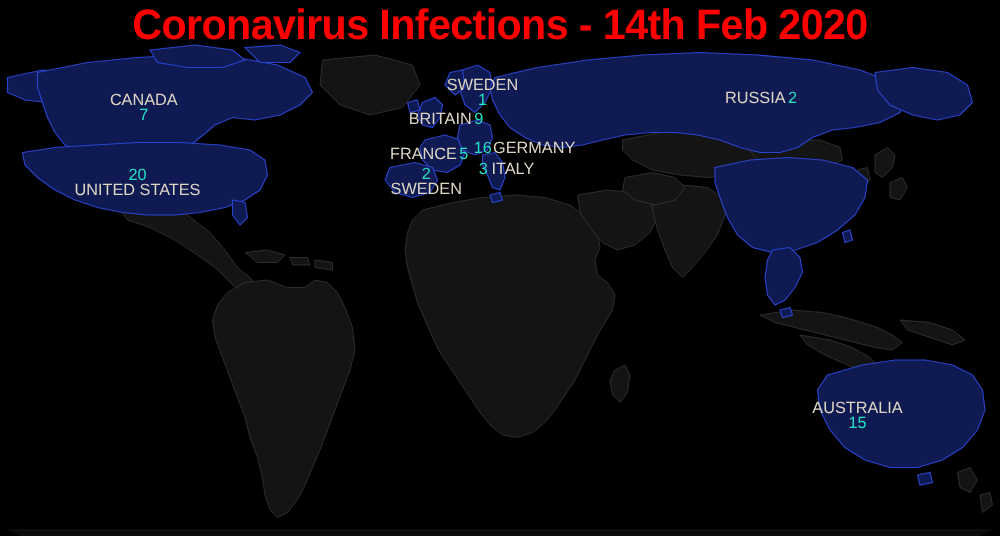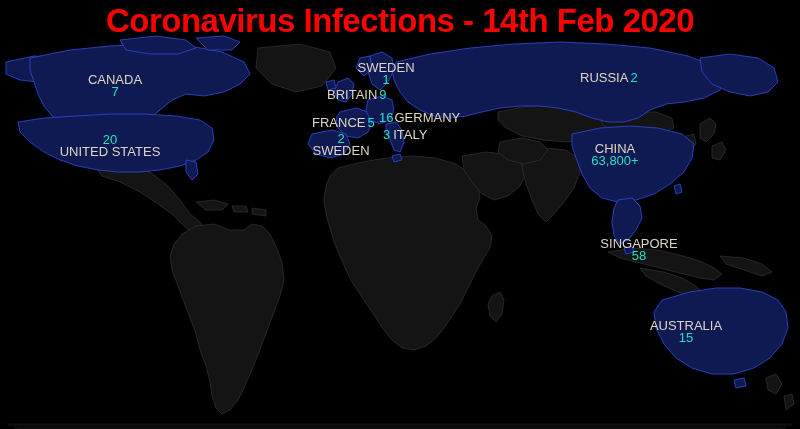--- a/index.html
+++ b/index.html
@@ -155,28 +155,20 @@
 
   <div class="label l-stack" style="left:310px;top:133px;width:62px;">
     <div class="cnum">2</div>
     <div class="cname">SWEDEN</div>
   </div>
 
   <div class="label l-row" style="left:548px;top:72px;margin-left:32px;">
     <span class="cname">RUSSIA</span><span class="cnum">2</span>
   </div>
 
-  <div class="label l-stack" style="left:575px;top:143px;width:80px;">
-    <div class="cname">CHINA</div>
-    <div class="cnum">63,800+</div>
-  </div>
 
-  <div class="label l-stack" style="left:596px;top:238px;width:86px;">
-    <div class="cname">SINGAPORE</div>
-    <div class="cnum">58</div>
-  </div>
 
   <div class="label l-stack" style="left:644px;top:320px;width:84px;">
     <div class="cname">AUSTRALIA</div>
     <div class="cnum">15</div>
   </div>
 
 </div>
 
 </body></html>

